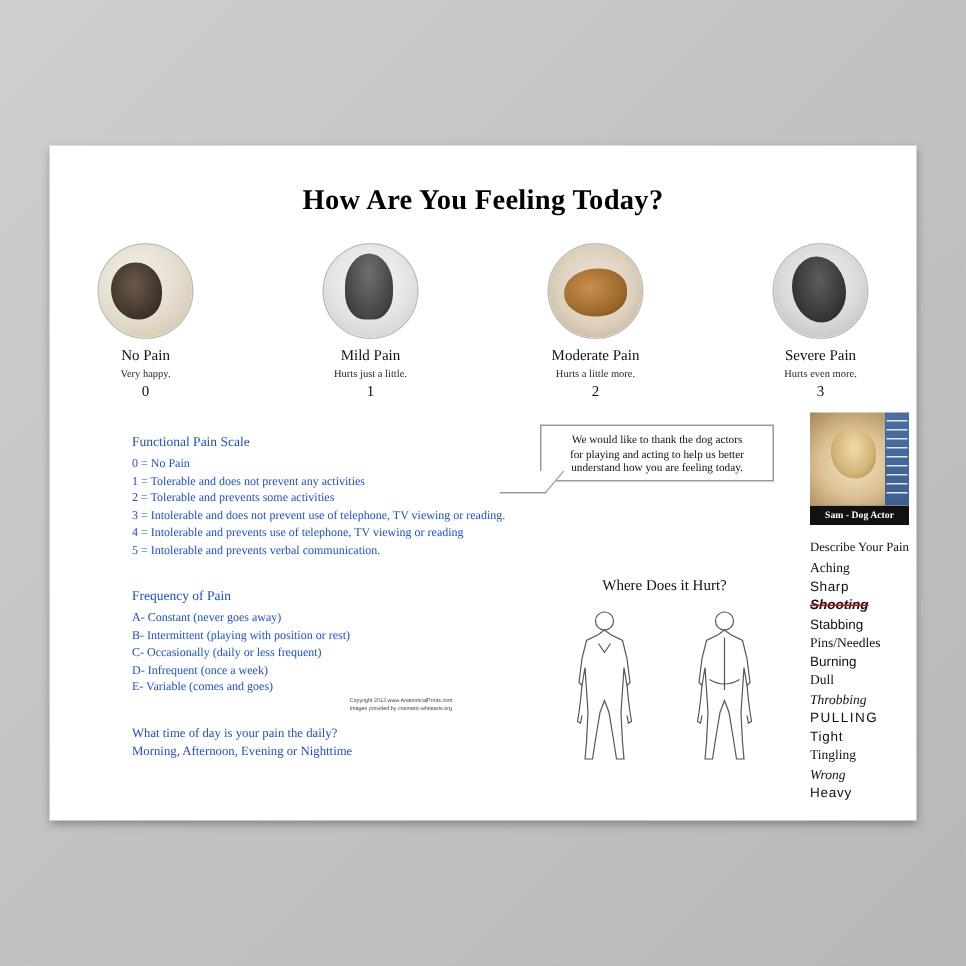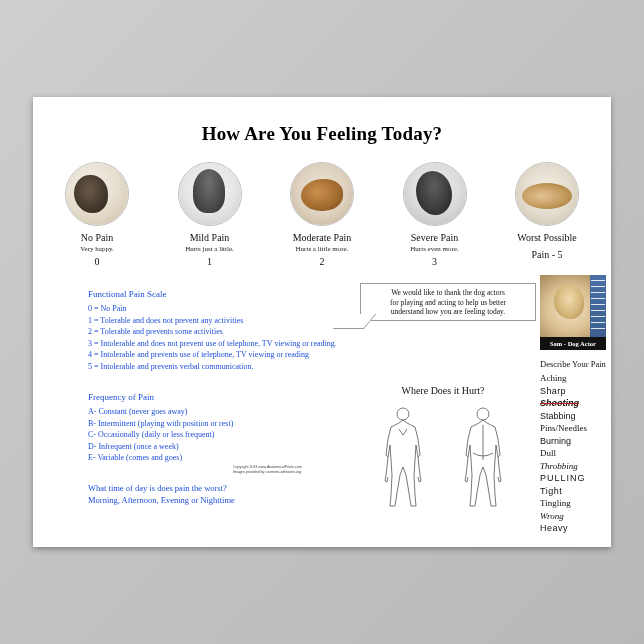--- a/index.html
+++ b/index.html
@@ -127,21 +127,21 @@
   }
   #fps { left: 55px; top: 192px; }
   #freq { left: 55px; top: 295px; }
   #worst { left: 55px; top: 385px; }
   #worst .line { font-size: 8.5px; line-height: 12px; }
   
   #thanks {
     position: absolute;
     left: 327px;
     top: 186px;
-    width: 176px;
+    width: 156px;
     height: 38px;
     border: 1px solid #9a9a9a;
     background: #fff;
     padding: 4px 6px;
     box-sizing: border-box;
   }
   #thanks .line {
     font-size: 7.5px;
     line-height: 9.5px;
     text-align: center;
@@ -301,27 +301,20 @@
       <div class="dognum">2</div>
     </div>
     <div class="dogcell">
       <div class="dogcircle dog3">
           <div class="body"></div>
         </div>
       <div class="doglabel">Severe Pain</div>
       <div class="dogsub">Hurts even more.</div>
       <div class="dognum">3</div>
     </div>
-    <div class="dogcell">
-      <div class="dogcircle dog5">
-          <div class="body"></div>
-        </div>
-      <div class="doglabel">Worst Possible</div>
-      <div class="doglabel">Pain - 5</div>
-    </div>
   </div>
 
   <div class="block" id="fps">
     <div class="head">Functional Pain Scale</div>
     <div class="line">0 = No Pain</div>
     <div class="line">1 = Tolerable and does not prevent any activities</div>
     <div class="line">2 = Tolerable and prevents some activities</div>
     <div class="line">3 = Intolerable and does not prevent use of telephone, TV viewing or reading.</div>
     <div class="line">4 = Intolerable and prevents use of telephone, TV viewing or reading</div>
     <div class="line">5 = Intolerable and prevents verbal communication.</div>
@@ -330,21 +323,21 @@
   <div class="block" id="freq">
     <div class="head">Frequency of Pain</div>
     <div class="line">A- Constant (never goes away)</div>
     <div class="line">B- Intermittent (playing with position or rest)</div>
     <div class="line">C- Occasionally (daily or less frequent)</div>
     <div class="line">D- Infrequent (once a week)</div>
     <div class="line">E- Variable (comes and goes)</div>
   </div>
 
   <div class="block" id="worst">
-    <div class="line">What time of day is does pain the worst?</div>
+    <div class="line">What time of day is your pain the daily?</div>
     <div class="line">Morning, Afternoon, Evening or Nighttime</div>
   </div>
 
   <div id="thanks">
     <div class="tail"></div>
     <div class="line">We would like to thank the dog actors</div>
     <div class="line">for playing and acting to help us better</div>
     <div class="line">understand how you are feeling today.</div>
   </div>
 

